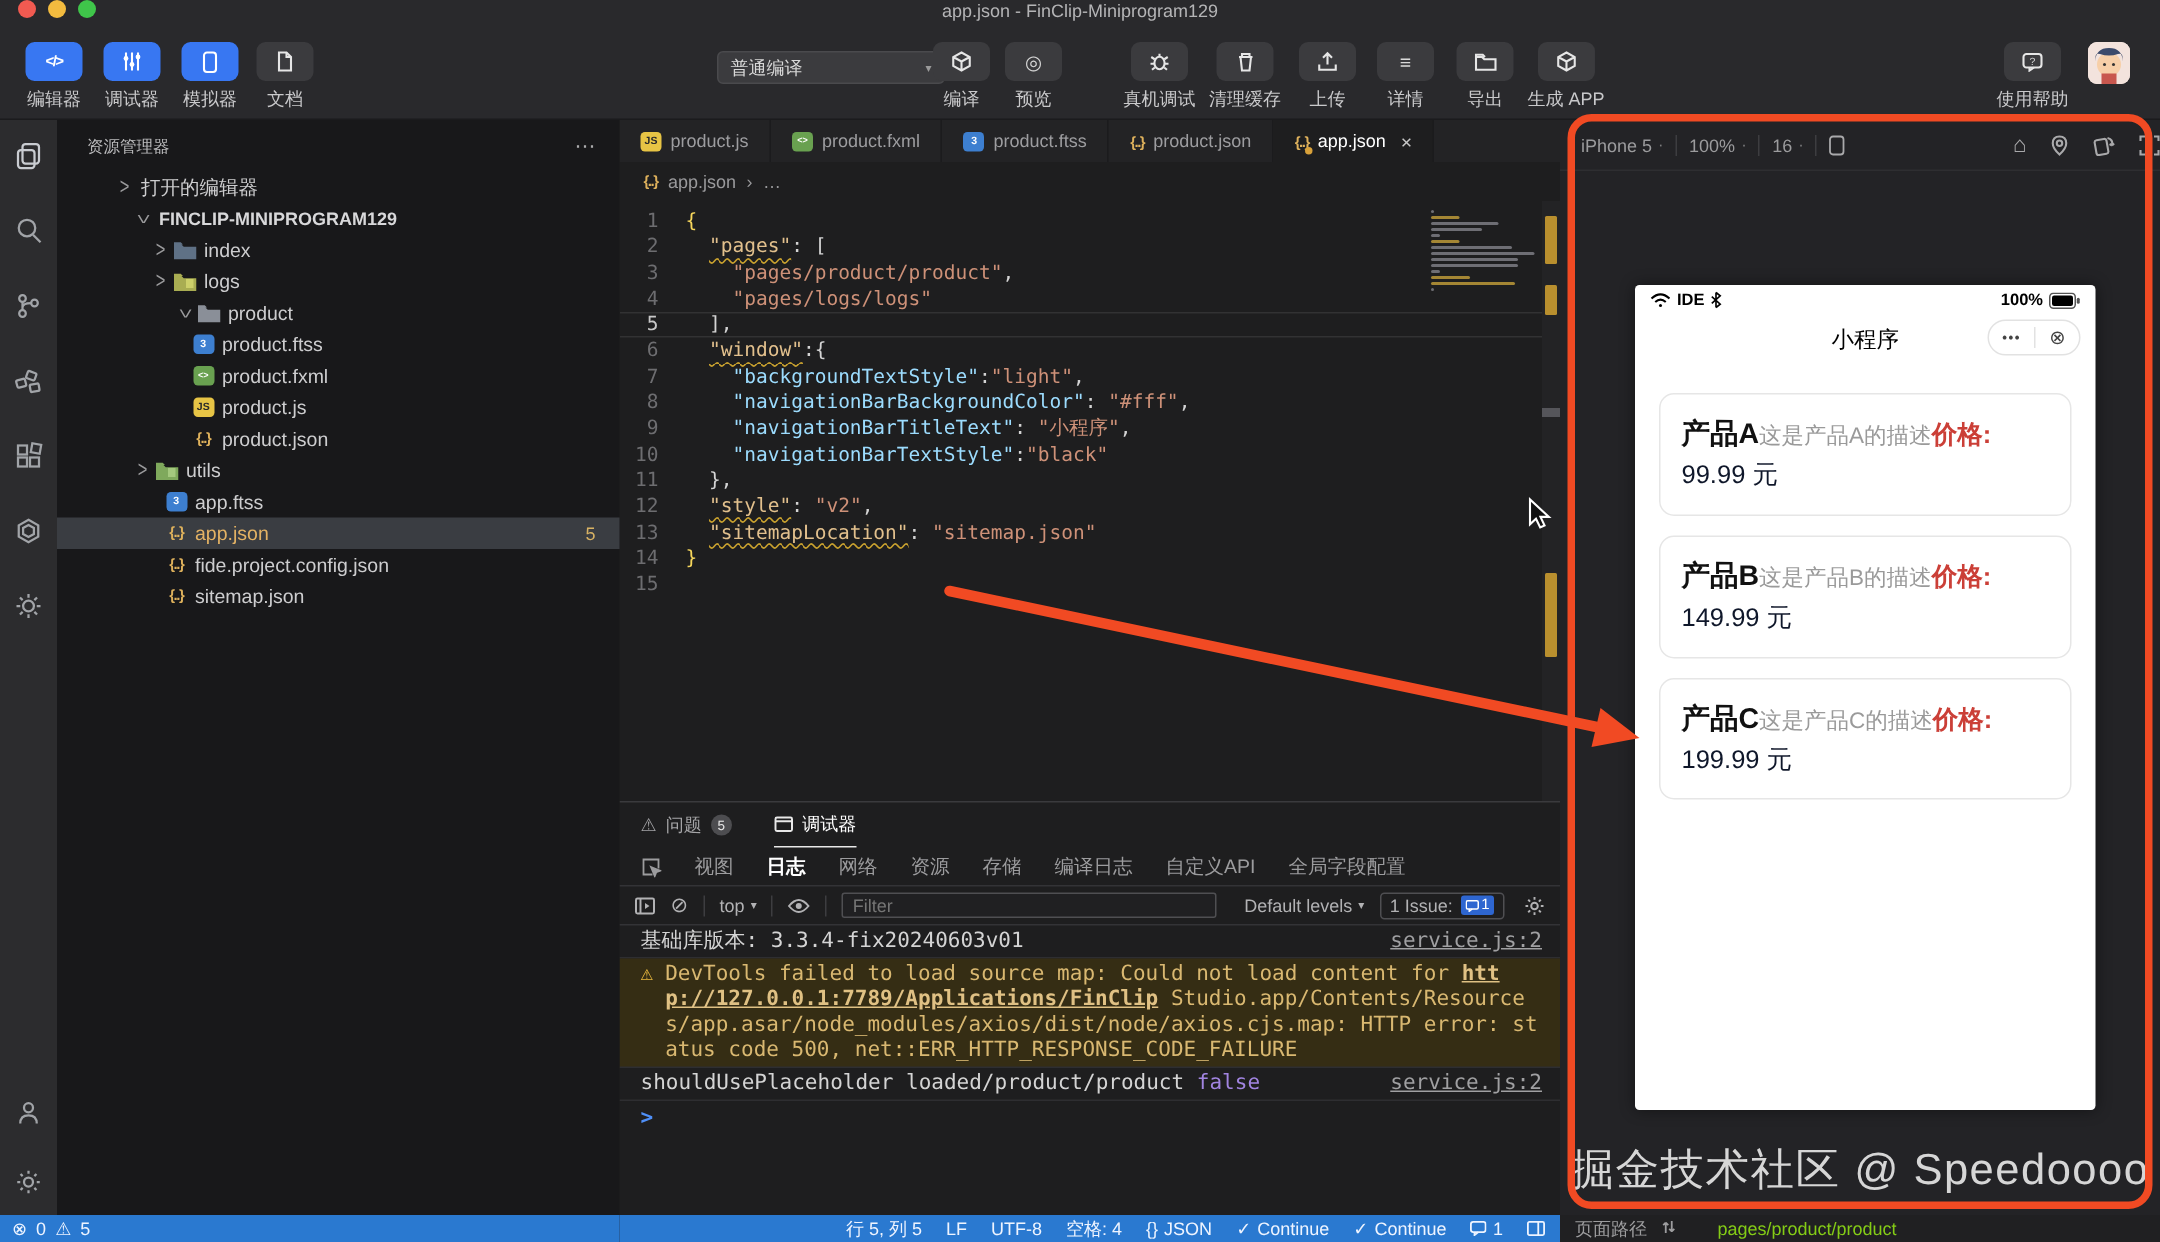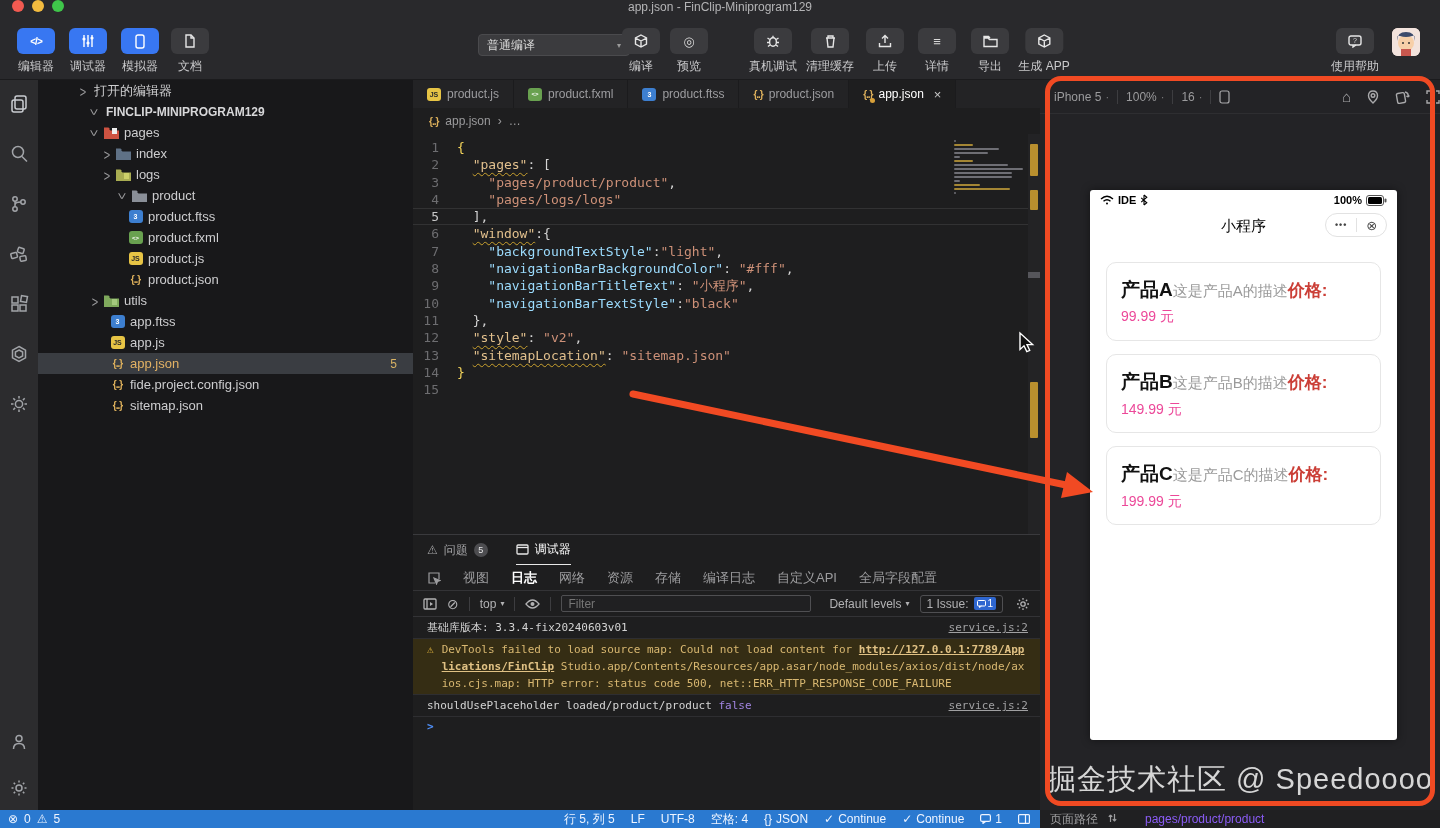--- a/index.html
+++ b/index.html
@@ -101,21 +101,21 @@
   .cb-ic svg { stroke:#b2b2b4; fill:none; stroke-width:1.3; }
   .cb-sep { width:1px; height:14px; background:#3d3d40; }
   .cb-select { display:flex; align-items:center; gap:4px; cursor:pointer; }
   .cb-select .sel-caret { font-size:8px; }
   .filter-input { width:250px; height:17px; background:#202022; border:1px solid #4f4f52; color:#cfcfcf;
     font-size:12px; padding:0 6px; border-radius:2px; }
   .issue-chip { display:flex; align-items:center; gap:5px; border:1px solid #4f4f52; border-radius:3px;
     height:18px; padding:0 6px; cursor:pointer; }
   .issue-blue { background:#2e66d0; color:#fff; border-radius:2px; font-size:10px; padding:0 3px;
     display:flex; align-items:center; gap:2px; height:13px; }
-  .console { font-family:"DejaVu Sans Mono",monospace; font-size:11px; color:#d4d4d4; flex:1; }
+  .console { font-family:"DejaVu Sans Mono",monospace; font-size:14px; color:#d4d4d4; flex:1; }
   .crow { display:flex; align-items:flex-start; padding:2px 12px 2px 14px; border-bottom:1px solid #2e2e31; line-height:17px; }
   .crow .clink { margin-left:auto; color:#a0a0a2; text-decoration:underline; white-space:nowrap; padding-left:16px; cursor:pointer; }
   .crow.warn { background:#352d14; color:#d9b871; word-break:break-all; }
   .crow.warn .wtxt { flex:1; }
   .crow.warn .wlink { font-weight:bold; text-decoration:underline; color:#e0c184; cursor:pointer; }
   .crow.warn .wicon { color:#e9b93e; margin-right:8px; flex:none; }
   .bool { color:#a184e0; }
   .prompt-row { padding:3px 12px 0 14px; color:#4f8ff7; font-weight:bold; }
 
   
@@ -138,32 +138,32 @@
     cursor:pointer; background:#fff; }
   .capsule .cap-div { width:1px; height:14px; background:#e2e2e2; }
   .capsule .cdots { font-size:9px; letter-spacing:1px; font-weight:bold; }
   .capsule .cclose { font-size:13px; }
   .cards { padding:20px 16px 0; display:flex; flex-direction:column; gap:13px; }
   .card { border:1px solid #e6e6e6; border-radius:10px; padding:12px 14px; line-height:1.55;
     background:#fff; font-size:15px; }
   .card .cname { font-size:19px; font-weight:bold; color:#111; }
   .card .cdesc { color:#9a9a9a; }
   .card .cprice-l { color:#cb3f37; font-weight:bold; font-size:17px; }
-  .card .cprice { color:#ec4899; font-size:14px; }
+  .card .cprice { color:#0f172a; font-size:17px; }
   .watermark { position:absolute; bottom:10px; left:0; width:100%; text-align:center; color:#d6d6d6;
     font-size:29px; font-weight:500; letter-spacing:1px; }
 
   
   .statusbar { height:18px; display:flex; font-size:12px; color:#eef4ff; }
   .sb-left { width:413px; background:#2a79d0; display:flex; align-items:center; gap:6px; padding-left:8px; }
   .sb-mid { width:627px; background:#2a79d0; display:flex; align-items:center; justify-content:flex-end;
     gap:16px; padding-right:10px; white-space:nowrap; }
   .sb-item { display:flex; align-items:center; gap:4px; cursor:pointer; }
   .sb-right { flex:1; background:#202022; color:#9d9d9f; display:flex; align-items:center; gap:10px; padding-left:10px; }
-  .sb-right .path-val { color:#8b5cf6; margin-left:18px; }
+  .sb-right .path-val { color:#84cc16; margin-left:18px; }
   .updown svg { stroke:#9d9d9f; fill:none; stroke-width:1.2; }
 
   
   .red-frame { position:absolute; left:1045px; top:76px; width:390px; height:730px;
     border:5px solid #f14a23; border-radius:16px; pointer-events:none; z-index:40; }
   .overlay { position:absolute; left:0; top:0; z-index:50; pointer-events:none; }
 </style>
 </head>
 <body>
 
@@ -362,38 +362,32 @@
         <span class="act-icon">
             <svg width="20" height="20" viewBox="0 0 20 20">
               <circle cx="10" cy="10" r="3"></circle>
               <path d="M10,2.5 v2 M10,15.5 v2 M2.5,10 h2 M15.5,10 h2 M4.7,4.7 l1.4,1.4 M13.9,13.9 l1.4,1.4 M15.3,4.7 l-1.4,1.4 M6.1,13.9 l-1.4,1.4"></path>
             </svg>
           </span>
       </div>
     </div>
 
     <div class="sidebar">
+      <div class="sb-header">
+        <span>资源管理器</span>
+        <span class="hdr-more">⋯</span>
+      </div>
       <div class="row" style="padding-left:40px">
         <span class="chev">&gt;</span>
         <span class="rlabel" style="margin-left:6px">打开的编辑器</span>
       </div>
       <div class="row" style="padding-left:52px">
         <span class="chev down">&gt;</span>
         <span class="rlabel root-label" style="margin-left:6px">FINCLIP-MINIPROGRAM129</span>
       </div>
-      <div class="row" style="padding-left:52px">
-        <span class="chev down">&gt;</span>
-        <span class="ficon">
-            <svg width="15" height="12" viewBox="0 0 15 12">
-              <path d="M0,2 h5 l1.5,1.5 H15 v8.5 H0 z M0,2 v-1.5 h4.5 l1.5,1.5" fill="#cd5241"></path>
-              <rect x="8" y="1" width="5" height="6" fill="#eee"></rect>
-            </svg>
-          </span>
-        <span class="rlabel">pages</span>
-      </div>
       <div class="row" style="padding-left:64px">
         <span class="chev">&gt;</span>
         <span class="ficon">
             <svg width="15" height="12" viewBox="0 0 15 12">
               <path d="M0,2 h5 l1.5,1.5 H15 v8.5 H0 z M0,2 v-1.5 h4.5 l1.5,1.5" fill="#5f7186"></path>
             </svg>
           </span>
         <span class="rlabel">index</span>
       </div>
       <div class="row" style="padding-left:64px">
@@ -447,26 +441,20 @@
               <rect x="8" y="4" width="5" height="6" fill="#a4c97e"></rect>
             </svg>
           </span>
         <span class="rlabel">utils</span>
       </div>
       <div class="row" style="padding-left:68px">
         <span class="ficon">
             <span class="sq-icon ftss">3</span>
           </span>
         <span class="rlabel">app.ftss</span>
-      </div>
-      <div class="row" style="padding-left:68px">
-        <span class="ficon">
-            <span class="sq-icon js">JS</span>
-          </span>
-        <span class="rlabel">app.js</span>
       </div>
       <div class="row selected" style="padding-left:68px">
         <span class="ficon">
             <span class="json-ic">{..}</span>
           </span>
         <span class="rlabel">app.json</span>
         <span class="badge">5</span>
       </div>
       <div class="row" style="padding-left:68px">
         <span class="ficon">

